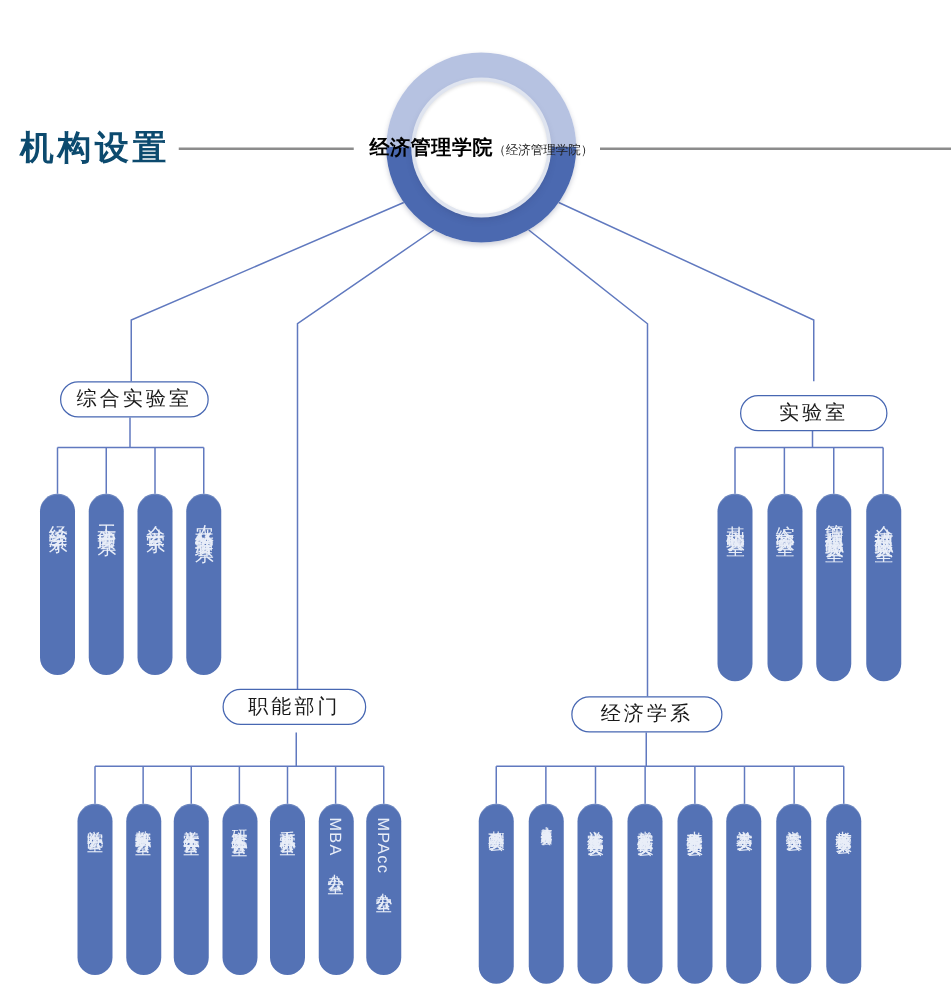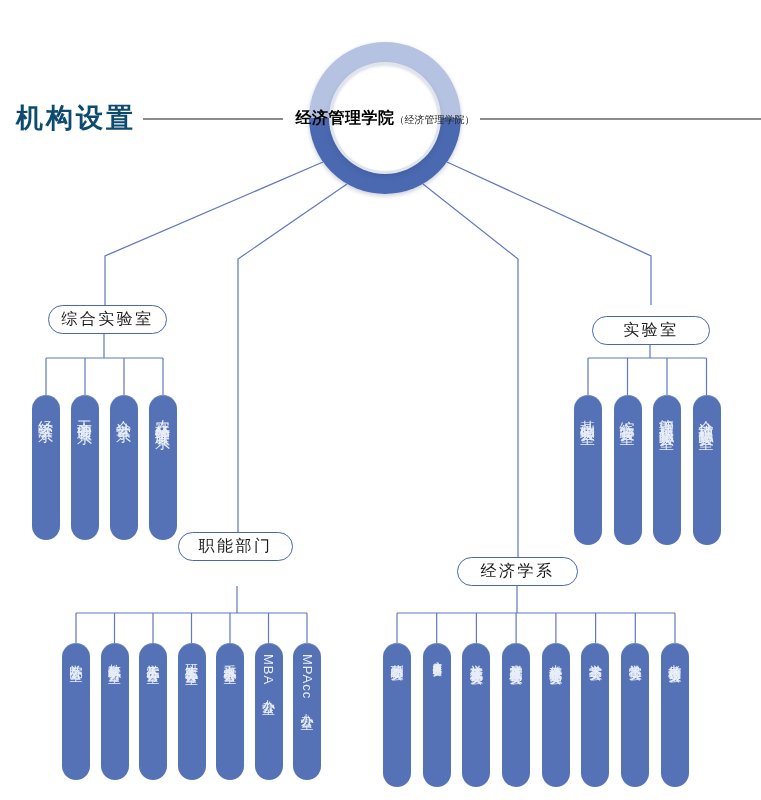--- a/index.html
+++ b/index.html
@@ -23,21 +23,21 @@
     color:#000;letter-spacing:0.5px;white-space:nowrap;}
   .root-subtitle{font-family:"DejaVu Serif","Liberation Serif",serif;font-size:10px;color:#222;
     margin-top:4px;white-space:nowrap;}
 
   
   .branch-label{position:absolute;height:29px;border:1.5px solid #4767b2;border-radius:15px;
     background:#fff;display:flex;align-items:center;justify-content:center;z-index:2;
     font-size:16px;letter-spacing:2.5px;color:#1a1a1a;box-sizing:border-box;}
   .lbl-a{left:48px;top:305px;width:119px;}
   .lbl-b{left:592px;top:316px;width:118px;}
-  .lbl-c{left:178px;top:532px;width:115px;}
+  .lbl-c{left:178px;top:551px;width:115px;}
   .lbl-d{left:457px;top:557px;width:121px;}
 
   
   .pill-row{position:absolute;display:flex;align-items:flex-start;z-index:2;}
   .row-a{left:32px;top:395px;gap:11px;}
   .row-b{left:574px;top:395px;gap:11.5px;}
   .row-c{left:62px;top:643px;gap:10.5px;}
   .row-d{left:383px;top:643px;gap:11.7px;}
 
   .pill{width:28px;background:#5472b5;border-radius:14px;display:flex;justify-content:center;

